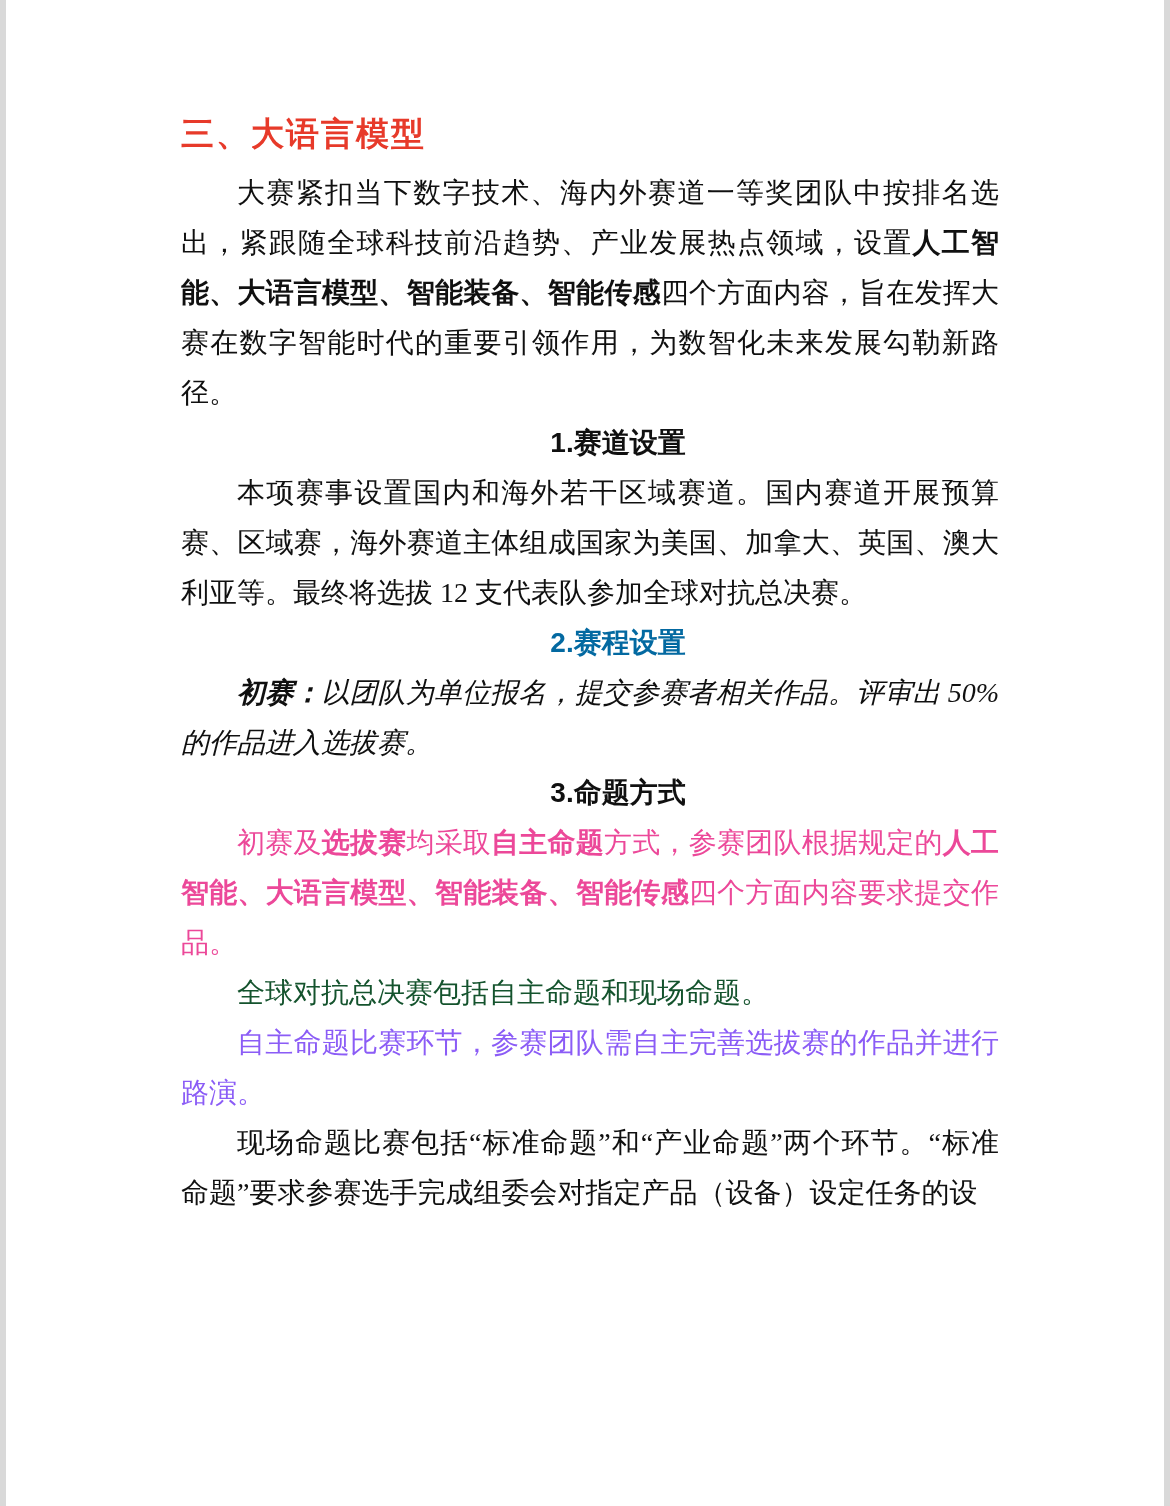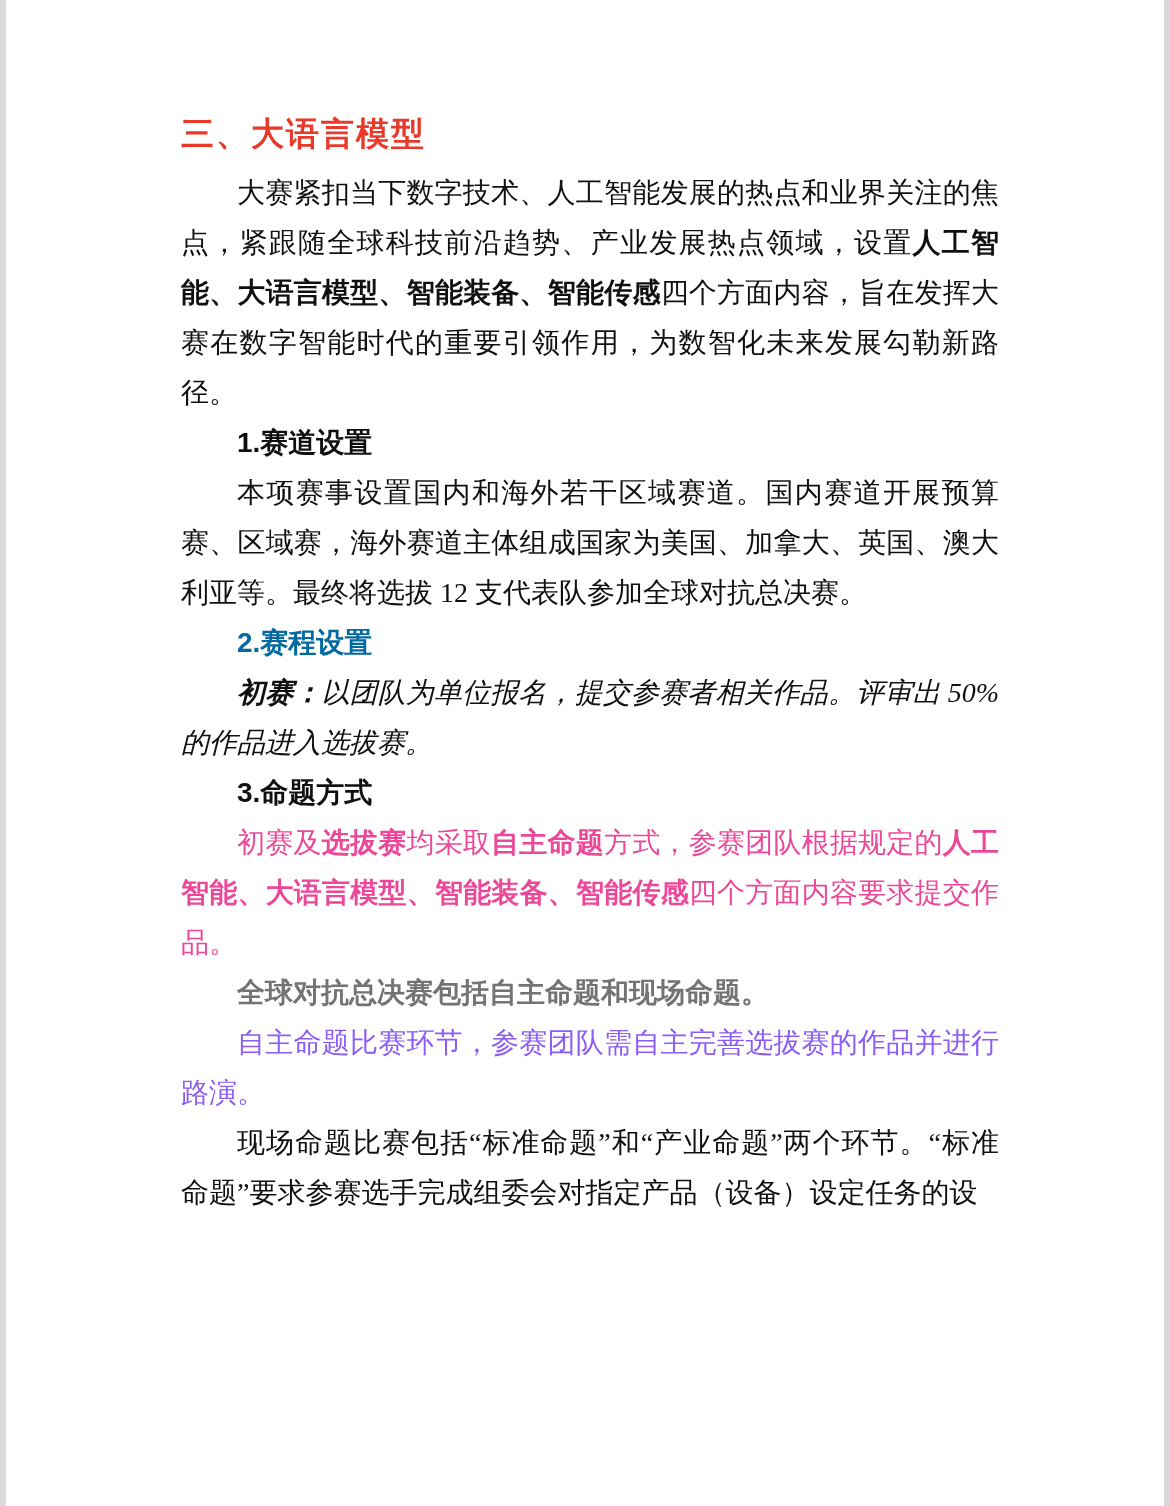--- a/index.html
+++ b/index.html
@@ -45,36 +45,36 @@
     text-indent: 2em;
     color: #101010;
   }
   .para b {
     font-family: "Liberation Sans", "DejaVu Sans", sans-serif;
     font-weight: 700;
   }
   .para.sub {
     font-family: "Liberation Sans", "DejaVu Sans", sans-serif;
     font-weight: 700;
-    text-align: left;
+    text-align: center;
   }
 </style>
 </head>
 <body>
 
 <div class="page-edge left"></div>
 <div class="page-edge right"></div>
 
 <div class="content">
   <h2 class="title" style="color: rgb(231, 58, 42);">三、大语言模型</h2>
   <div>
-      <p class="para" style="color: rgb(16, 16, 16);"><span>大赛紧扣当下数字技术、人工智能发展的热点和业界关注的焦点，紧跟随全球科技前沿趋势、产业发展热点领域，设置</span><b>人工智能、大语言模型、智能装备、智能传感</b><span>四个方面内容，旨在发挥大赛在数字智能时代的重要引领作用，为数智化未来发展勾勒新路径。</span></p>
+      <p class="para" style="color: rgb(16, 16, 16);"><span>大赛紧扣当下数字技术、海内外赛道一等奖团队中按排名选出，紧跟随全球科技前沿趋势、产业发展热点领域，设置</span><b>人工智能、大语言模型、智能装备、智能传感</b><span>四个方面内容，旨在发挥大赛在数字智能时代的重要引领作用，为数智化未来发展勾勒新路径。</span></p>
       <p class="para sub" style="color: rgb(16, 16, 16);"><b>1.赛道设置</b></p>
       <p class="para" style="color: rgb(16, 16, 16);"><span>本项赛事设置国内和海外若干区域赛道。国内赛道开展预算赛、区域赛，海外赛道主体组成国家为美国、加拿大、英国、澳大利亚等。最终将选拔 12 支代表队参加全球对抗总决赛。</span></p>
       <p class="para sub" style="color: #0369a1;"><b>2.赛程设置</b></p>
       <p class="para" style="color: rgb(16, 16, 16); font-style: italic;"><b>初赛：</b><span>以团队为单位报名，提交参赛者相关作品。评审出 50%的作品进入选拔赛。</span></p>
       <p class="para sub" style="color: rgb(16, 16, 16);"><b>3.命题方式</b></p>
       <p class="para" style="color: #ec4899;"><span>初赛及</span><b>选拔赛</b><span>均采取</span><b>自主命题</b><span>方式，参赛团队根据规定的</span><b>人工智能、大语言模型、智能装备、智能传感</b><span>四个方面内容要求提交作品。</span></p>
-      <p class="para" style="color: #737373; font-weight: bold;"><span>全球对抗总决赛包括自主命题和现场命题。</span></p>
+      <p class="para" style="color: #14532d;"><span>全球对抗总决赛包括自主命题和现场命题。</span></p>
       <p class="para" style="color: #8b5cf6;"><span>自主命题比赛环节，参赛团队需自主完善选拔赛的作品并进行路演。</span></p>
       <p class="para" style="color: rgb(16, 16, 16);"><span>现场命题比赛包括“标准命题”和“产业命题”两个环节。“标准命题”要求参赛选手完成组委会对指定产品（设备）设定任务的设</span></p>
     </div>
 </div>
 
 </body></html>

